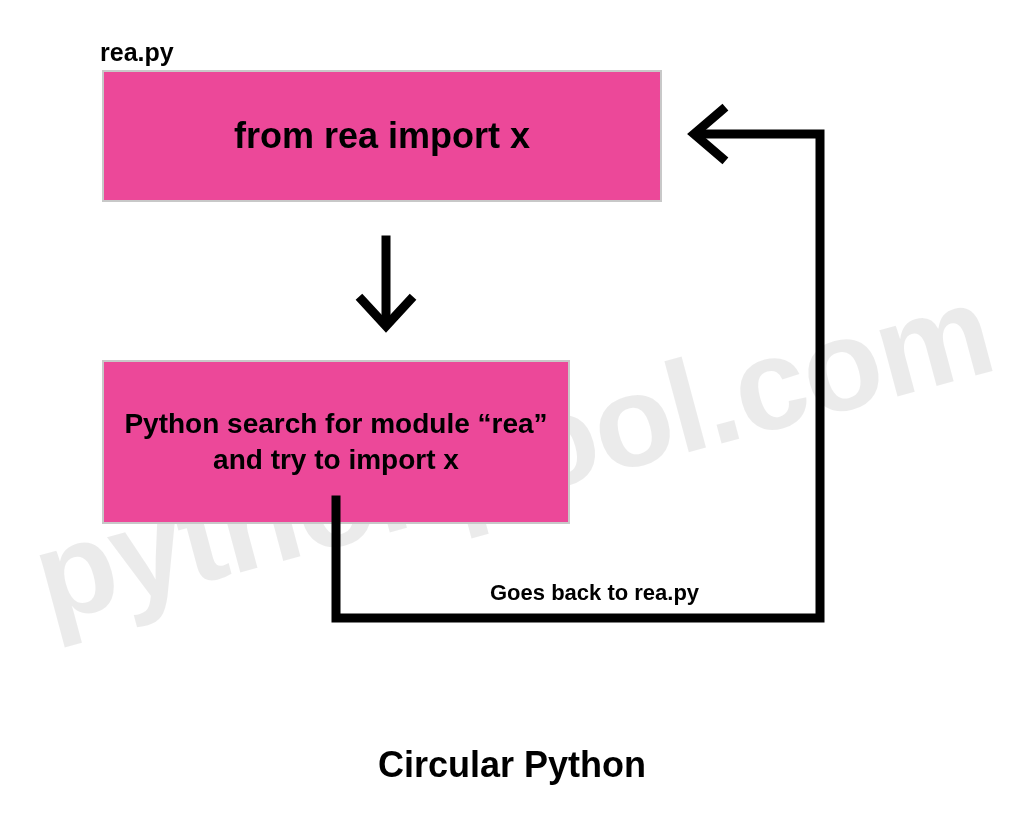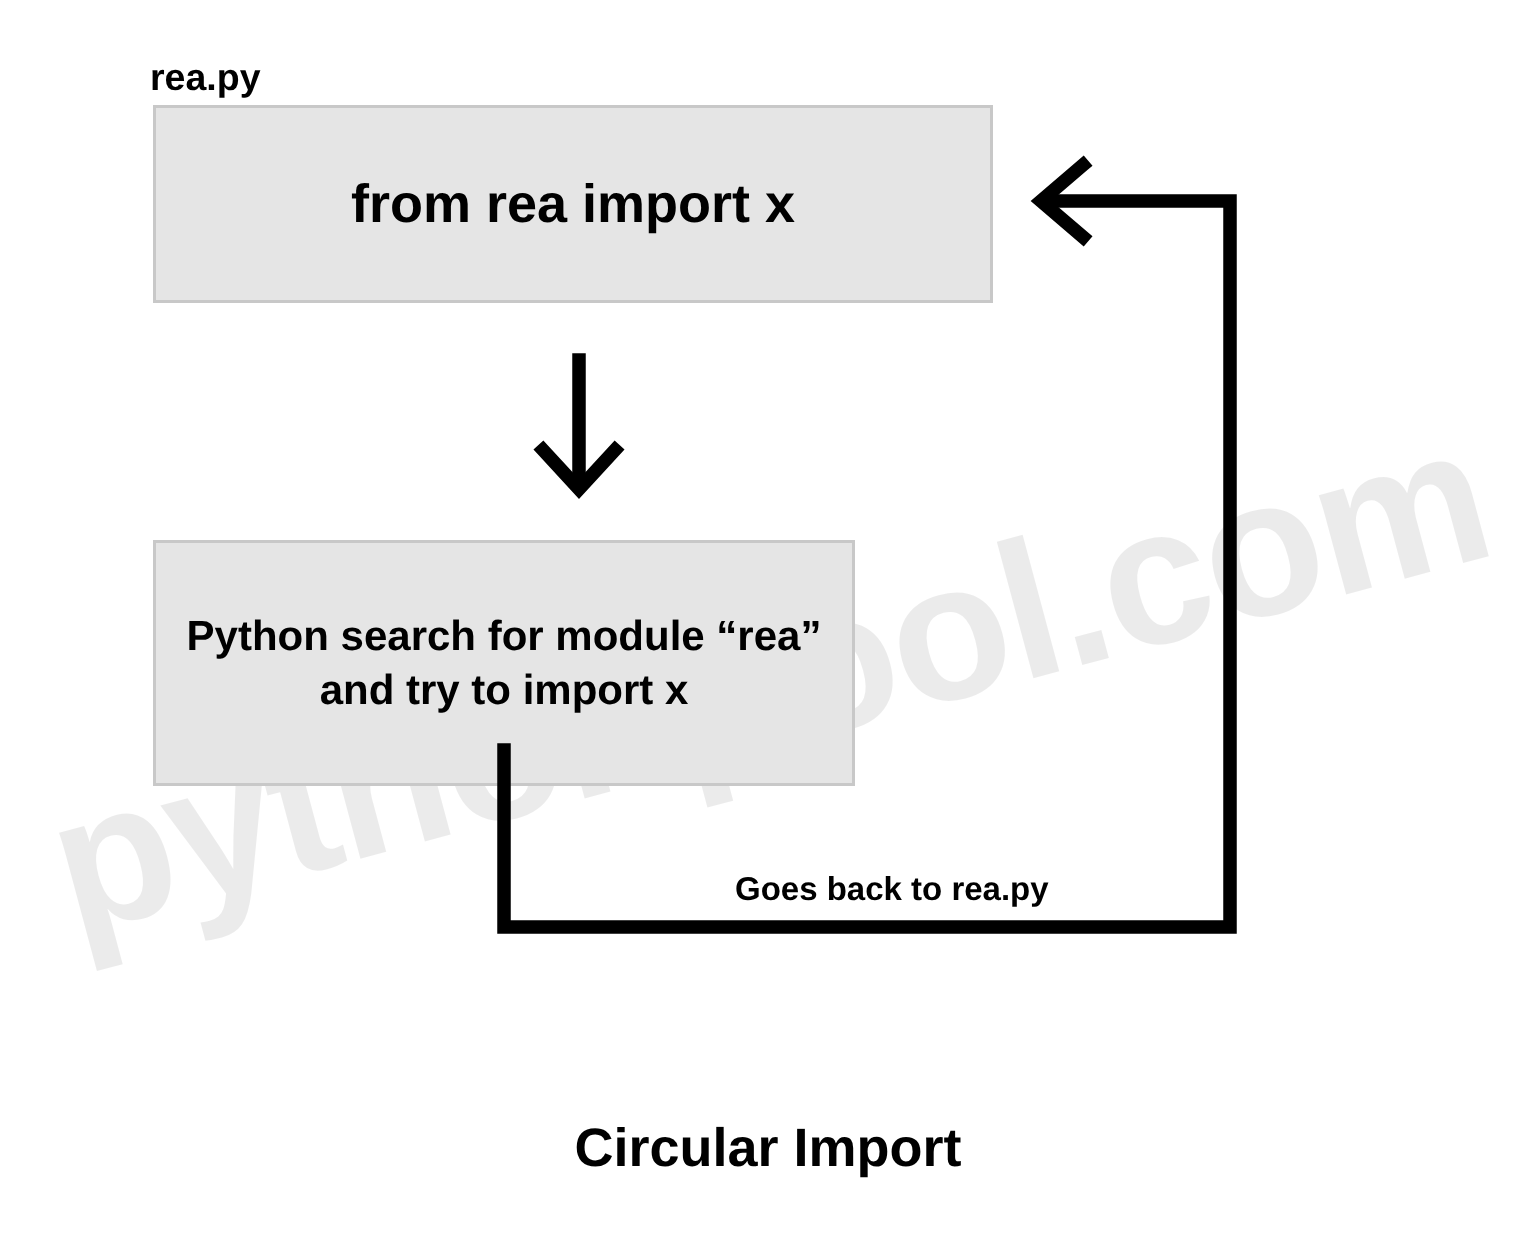--- a/index.html
+++ b/index.html
@@ -28,21 +28,21 @@
     .file-label {
       position: absolute;
       left: 100px;
       top: 38px;
       font-size: 25px;
       font-weight: 700;
       color: #000;
     }
     .box {
       position: absolute;
-      background: #e5e5e5;
+      background: #ec4899;
       border: 2px solid #c8c8c8;
       display: flex;
       align-items: center;
       justify-content: center;
       text-align: center;
       padding: 0 20px;
     }
     .box1 {
       left: 102px;
       top: 70px;
@@ -103,21 +103,21 @@
   <div class="box box1">
     <div class="txt">from rea import x</div>
   </div>
 
   <div class="box box2">
     <div class="txt">Python search for module “rea” and try to import x</div>
   </div>
 
   <div class="edge-label">Goes back to rea.py</div>
 
-  <div class="title">Circular Import</div>
+  <div class="title">Circular Python</div>
 </div>
 
 <svg class="arrows" viewBox="0 0 1024 824">
 
   <g stroke="#000" stroke-width="9" fill="none" stroke-linecap="square">
     <line x1="386" y1="240" x2="386" y2="322"></line>
     <polyline points="362,300 386,326 410,300" stroke-linejoin="miter" stroke-linecap="square"></polyline>
   </g>
 
   <g stroke="#000" stroke-width="9" fill="none" stroke-linecap="square" stroke-linejoin="miter">

